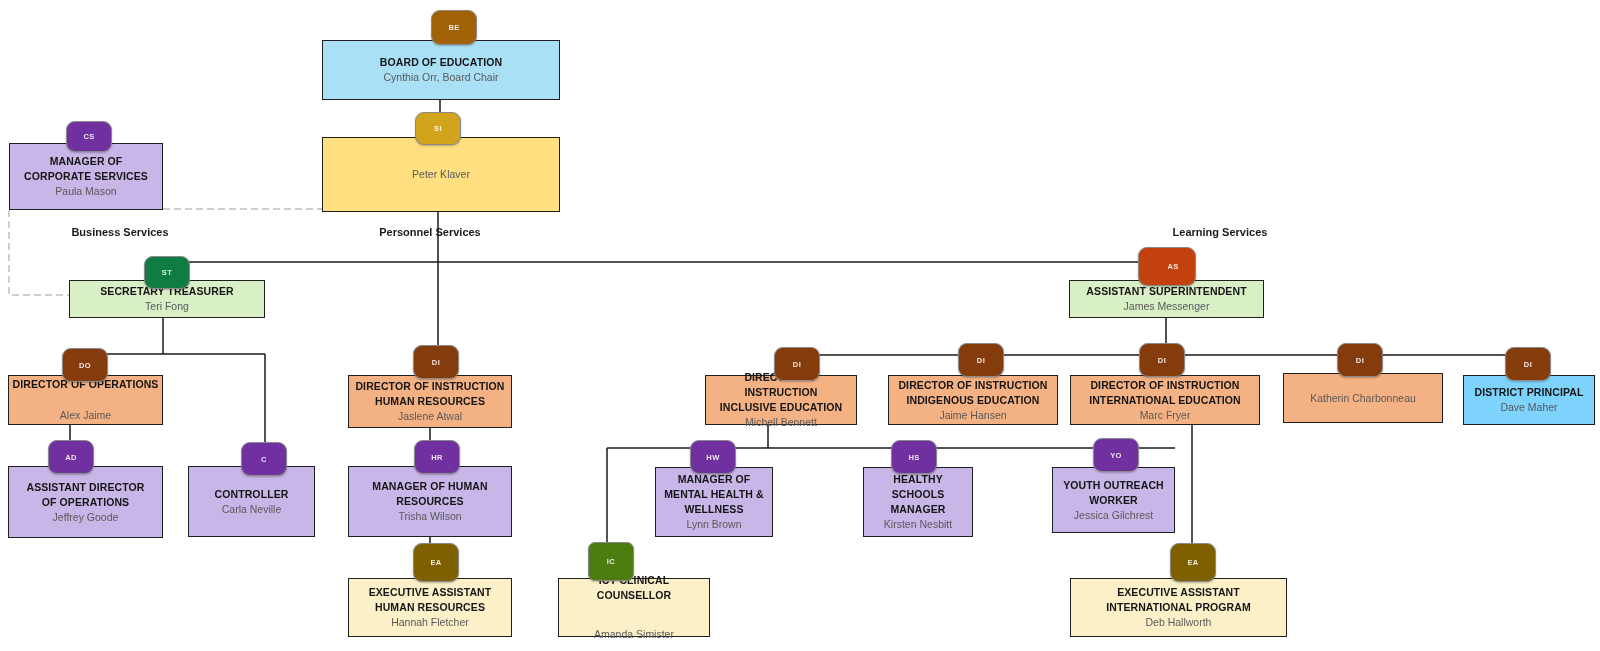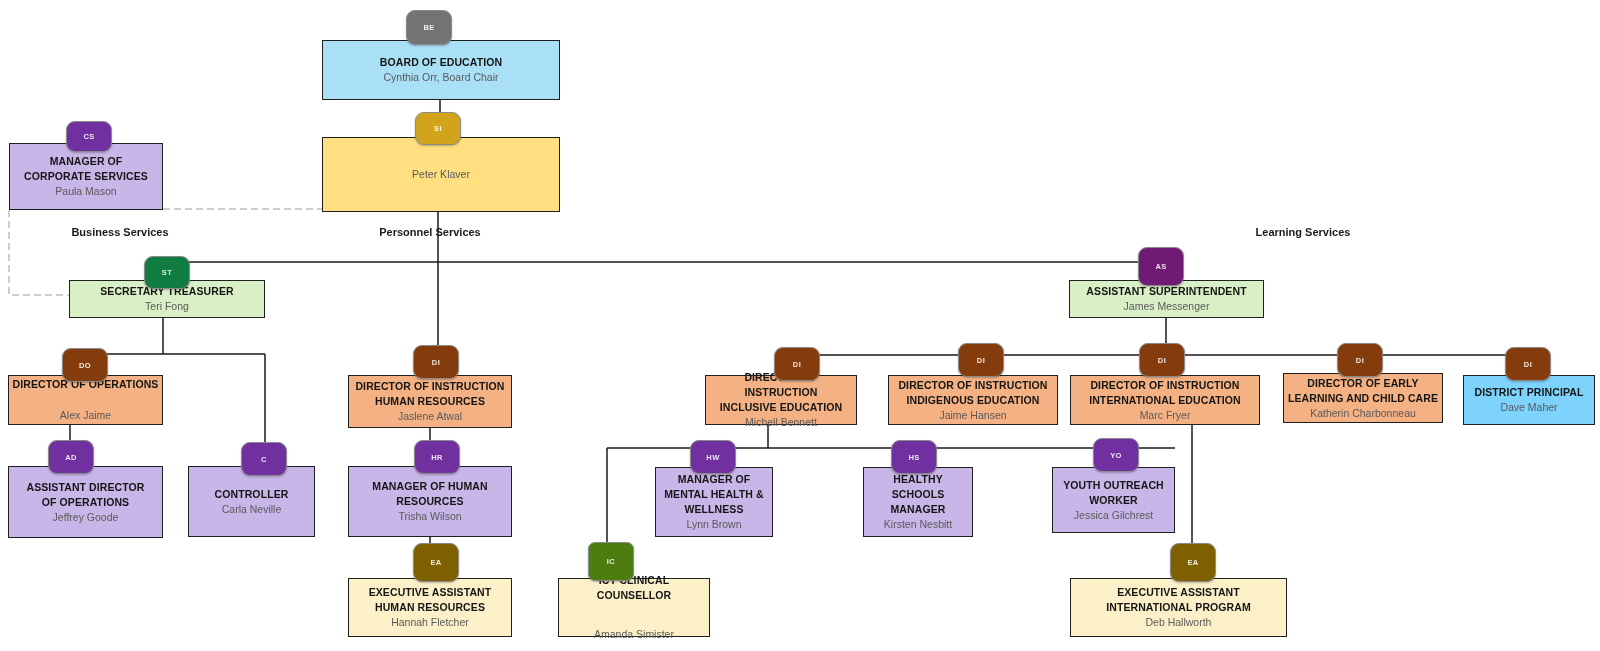--- a/index.html
+++ b/index.html
@@ -65,28 +65,28 @@
     <line x1="607" y1="448" x2="1175" y2="448" stroke="#1a1a1a" stroke-width="1.5"></line>
     <line x1="607" y1="448" x2="607" y2="578" stroke="#1a1a1a" stroke-width="1.5"></line>
     <line x1="1192" y1="425" x2="1192" y2="578" stroke="#1a1a1a" stroke-width="1.5"></line>
 
     <line x1="163" y1="209" x2="322" y2="209" stroke="#bfbfbf" stroke-width="1.5" stroke-dasharray="7 4"></line>
     <polyline points="9,210 9,295 69,295" fill="none" stroke="#bfbfbf" stroke-width="1.5" stroke-dasharray="7 4"></polyline>
   </svg>
 
   <div class="section-label" style="left:40px;top:226px;width:160px">Business Services</div>
   <div class="section-label" style="left:350px;top:226px;width:160px">Personnel Services</div>
-  <div class="section-label" style="left:1223px;top:226px;width:160px">Learning Services</div>
+  <div class="section-label" style="left:1140px;top:226px;width:160px">Learning Services</div>
 
   <div class="node" style="left:322px;top:40px;width:238px;height:60px">
     <div class="box" style="background: rgb(169, 224, 246);">
       <div class="title">BOARD OF EDUCATION</div>
       <div class="person">Cynthia Orr, Board Chair</div>
     </div>
-    <div class="badge" style="left: 84px; top: -30px; height: 33px; background: #737373;">BE</div>
+    <div class="badge" style="left: 109px; top: -30px; height: 33px; background: #a16207;">BE</div>
   </div>
 
   <div class="node" style="left:322px;top:137px;width:238px;height:75px">
     <div class="box" style="background: rgb(255, 223, 128);">
       <div class="person">Peter Klaver</div>
     </div>
     <div class="badge" style="left: 93px; top: -25px; height: 31px; background: rgb(210, 164, 27);">SI</div>
   </div>
 
   <div class="node" style="left:9px;top:143px;width:154px;height:67px">
@@ -104,21 +104,21 @@
       <div class="person">Teri Fong</div>
     </div>
     <div class="badge" style="left: 75px; top: -24px; height: 31px; background: rgb(16, 124, 65);">ST</div>
   </div>
 
   <div class="node" style="left:1069px;top:280px;width:195px;height:38px">
     <div class="box" style="background: rgb(217, 239, 198);">
       <div class="title">ASSISTANT SUPERINTENDENT</div>
       <div class="person">James Messenger</div>
     </div>
-    <div class="badge tall" style="left: 69px; top: -33px; background: #701a75;">AS</div>
+    <div class="badge tall" style="left: 69px; top: -33px; background: #c2410c; padding-left: 12px;">AS</div>
   </div>
 
   <div class="node" style="left:8px;top:375px;width:155px;height:50px">
     <div class="box" style="background: rgb(244, 177, 131); gap: 16px;">
       <div class="title">DIRECTOR OF OPERATIONS</div>
       <div class="person">Alex Jaime</div>
     </div>
     <div class="badge" style="left: 54px; top: -27px; background: rgb(132, 60, 12);">DO</div>
   </div>
 
@@ -154,22 +154,20 @@
     <div class="box" style="background: rgb(244, 177, 131);">
       <div class="title">DIRECTOR OF INSTRUCTION
 INTERNATIONAL EDUCATION</div>
       <div class="person">Marc Fryer</div>
     </div>
     <div class="badge" style="left: 69px; top: -32px; background: rgb(132, 60, 12);">DI</div>
   </div>
 
   <div class="node" style="left:1283px;top:373px;width:160px;height:50px">
     <div class="box" style="background: rgb(244, 177, 131);">
-      <div class="title">DIRECTOR OF EARLY
-LEARNING AND CHILD CARE</div>
       <div class="person">Katherin Charbonneau</div>
     </div>
     <div class="badge" style="left: 54px; top: -30px; background: rgb(132, 60, 12);">DI</div>
   </div>
 
   <div class="node" style="left:1463px;top:375px;width:132px;height:50px">
     <div class="box" style="background: #7dd3fc;">
       <div class="title">DISTRICT PRINCIPAL</div>
       <div class="person">Dave Maher</div>
     </div>

